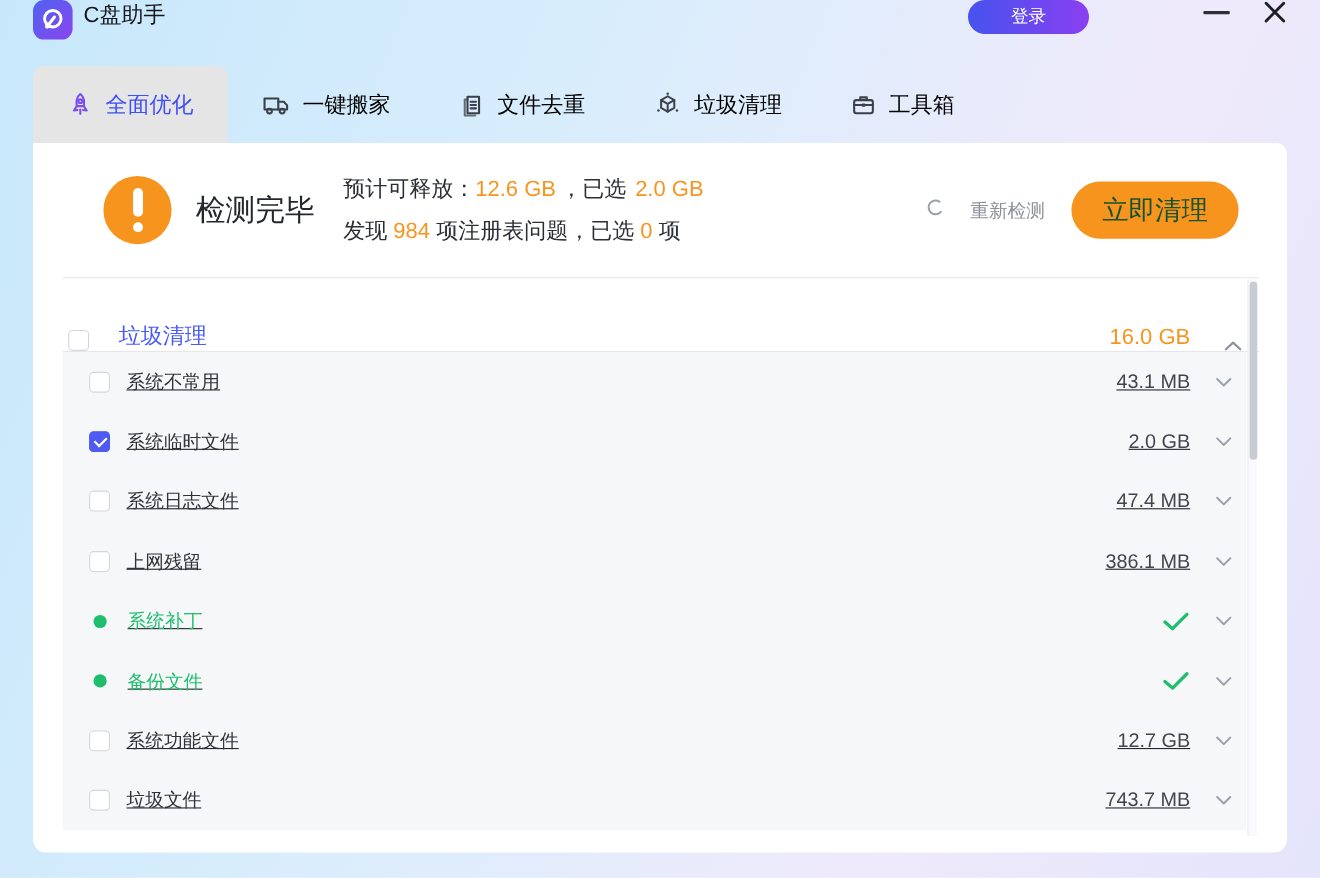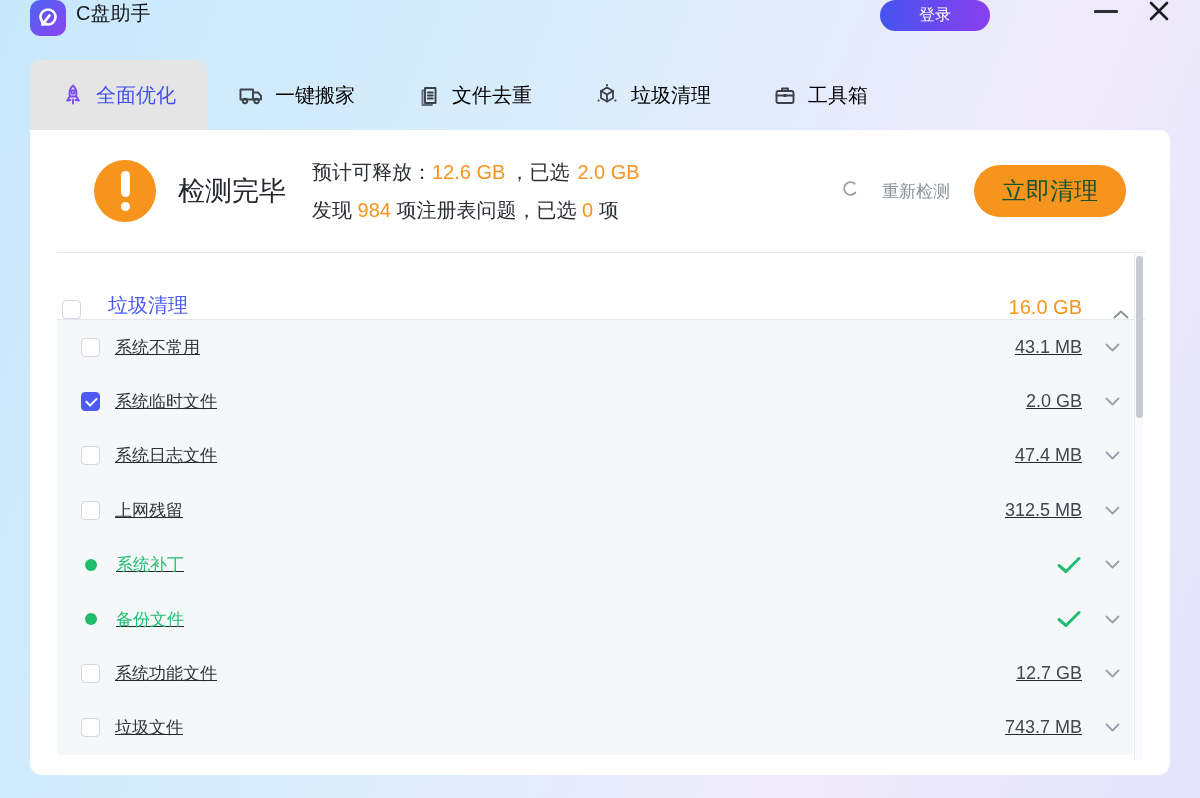--- a/index.html
+++ b/index.html
@@ -264,21 +264,21 @@
       <span class="chev">
           <svg width="15" height="9" viewBox="0 0 15 9" fill="none">
             <path d="M1.5 1.5 L7.5 7.5 L13.5 1.5" stroke="#9ba1ab" stroke-width="1.8" stroke-linecap="round" stroke-linejoin="round"></path>
           </svg>
         </span>
     </div>
 
     <div class="row">
       <span class="cb"></span>
       <span class="row-label">上网残留</span>
-      <span class="row-value">312.5 MB</span>
+      <span class="row-value">386.1 MB</span>
       <span class="chev">
           <svg width="15" height="9" viewBox="0 0 15 9" fill="none">
             <path d="M1.5 1.5 L7.5 7.5 L13.5 1.5" stroke="#9ba1ab" stroke-width="1.8" stroke-linecap="round" stroke-linejoin="round"></path>
           </svg>
         </span>
     </div>
 
     <div class="row done">
       <span class="dot"></span>
       <span class="row-label">系统补丁</span>

